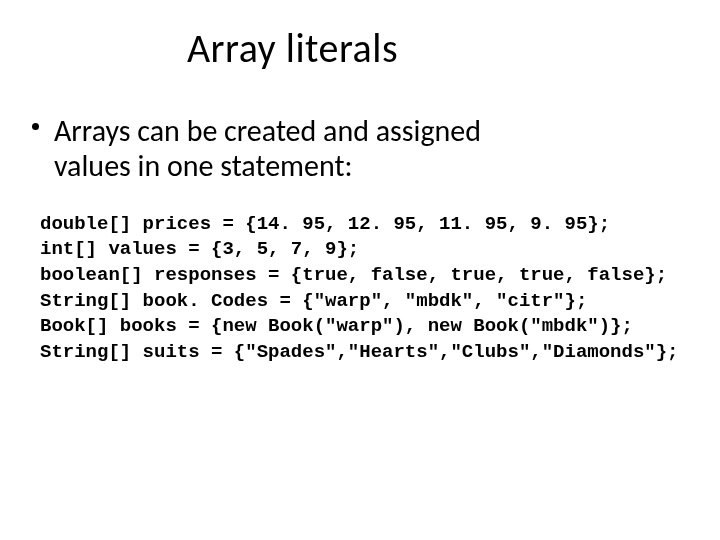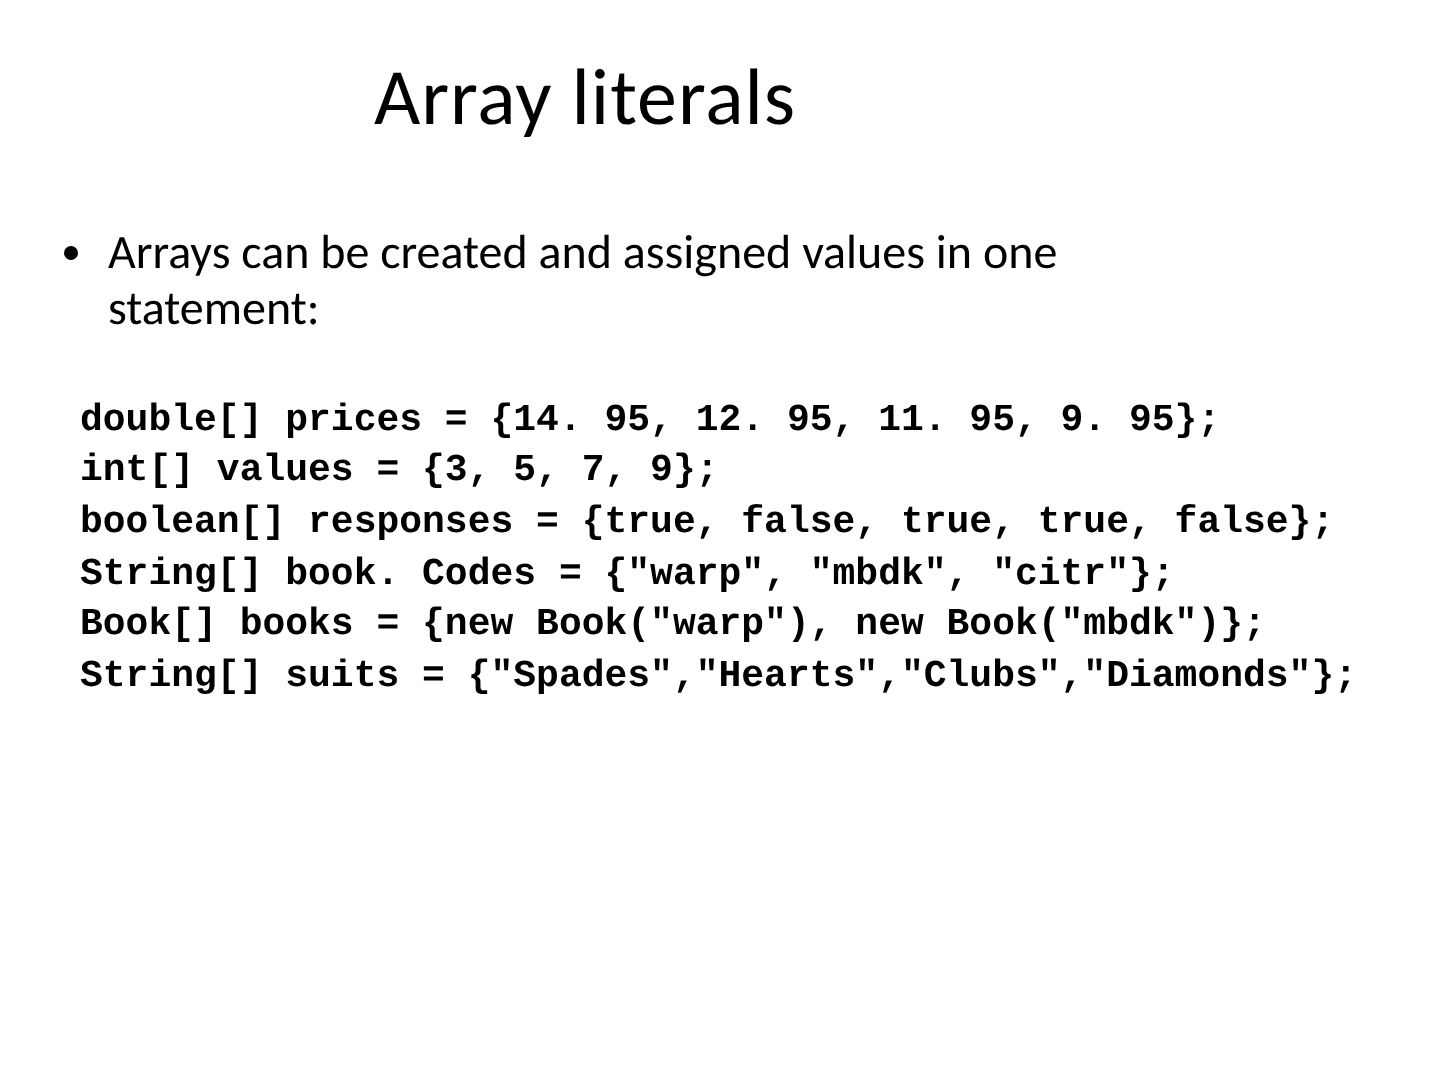--- a/index.html
+++ b/index.html
@@ -33,21 +33,21 @@
   .bullet-dot {
     position: absolute;
     left: 4px;
     top: 10px;
     width: 7px;
     height: 7px;
     background: #000;
     border-radius: 50%;
   }
   .bullet-text {
-    font-size: 24px;
+    font-size: 30px;
     line-height: 1.18;
   }
   .code-block {
     font-family: "Courier New", Courier, monospace;
     font-size: 19px;
     font-weight: bold;
     line-height: 1.35;
     white-space: pre;
     margin: 12px;
   }

